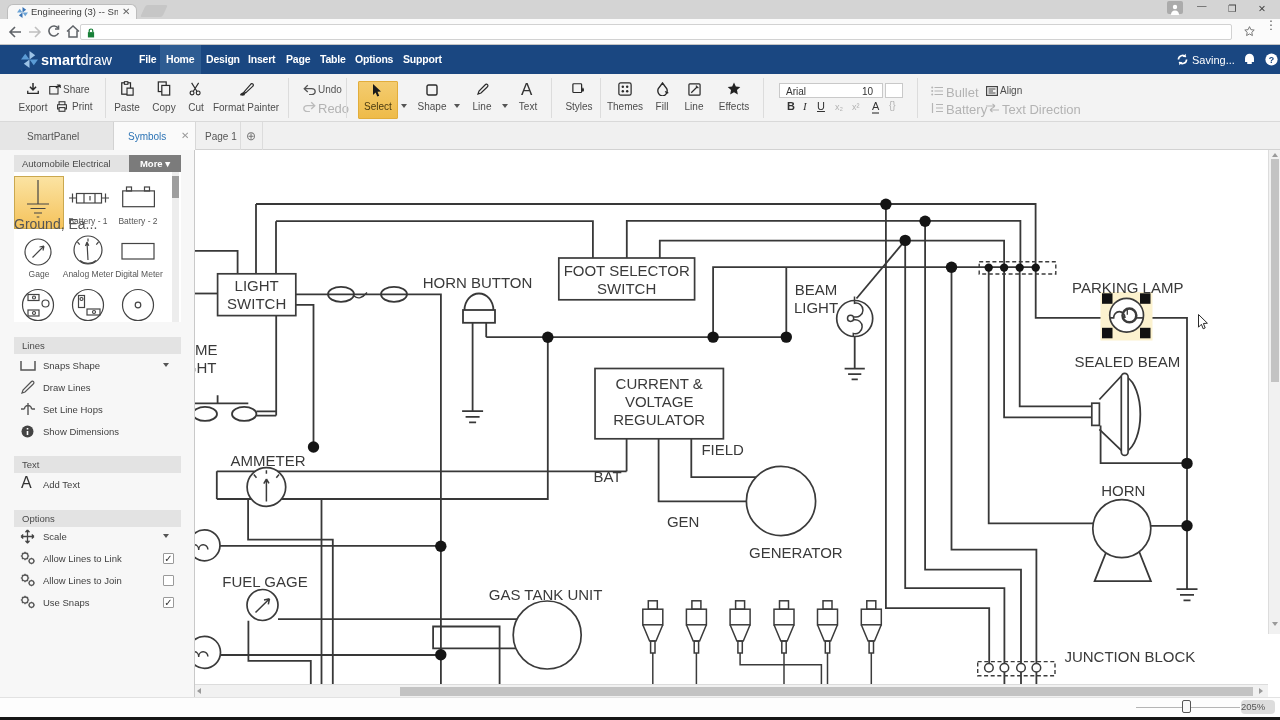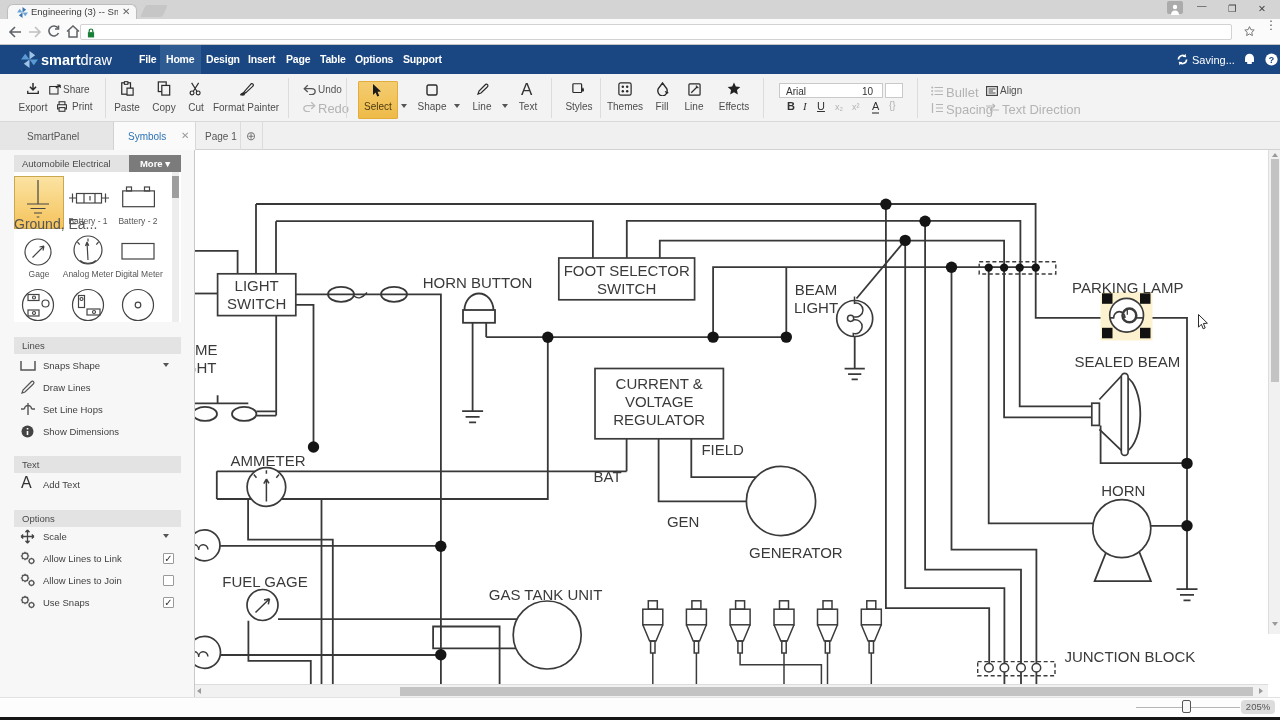--- a/index.html
+++ b/index.html
@@ -44,21 +44,21 @@
 .cbox{width:11px;height:11px;background:#fff;border:1px solid #9a9a9a;border-radius:1px;font-size:10px;line-height:10px;color:#333;text-align:center}
 
 #canvas{left:195px;top:150px;width:1085px;height:534px;background:#fff;overflow:hidden}
 
 #hscroll{left:195px;top:684px;width:1073px;height:13px;background:#f1f1f1;border-top:1px solid #dcdcdc}
 #hthumb{left:205px;top:2px;width:853px;height:9px;background:#c3c3c3}
 #vscroll{left:1268px;top:150px;width:12px;height:484px;background:#f1f1f1;border-left:1px solid #dcdcdc}
 #vthumb{left:2px;top:9px;width:8px;height:223px;background:#c3c3c3}
 #botbar{left:0;top:697px;width:1280px;height:20px;background:#fdfdfd;border-top:1px solid #e2e2e2}
 #botedge{left:0;top:717px;width:1280px;height:3px;background:#161616}
-#zoompill{left:1241px;top:2px;width:34px;height:14px;background:#dcdcdc;border-radius:4px;font-size:9.5px;color:#555;text-align:center;line-height:14px}
+#zoompill{left:1241px;top:2px;width:34px;height:14px;background:#dcdcdc;border-radius:4px;font-size:9.5px;color:#555;line-height:14px}
 </style>
 </head>
 <body>
 <div id="root">
 
 <div class="a" id="tabbar"></div>
 <div class="a" id="tab"></div>
 <div class="a" id="newtab"></div>
 <svg class="a" width="11" height="11" style="left:17px;top:7px" viewBox="0 0 12 12">
  <path d="M6 0 L10 3 L6 6 Z" fill="#3873b5"></path>
@@ -260,21 +260,21 @@
   <svg class="a" width="12" height="10" style="left:931px;top:86px" viewBox="0 0 12 10">
         <circle cx="1.2" cy="1.5" r="1" fill="#b5b5b5"></circle>
         <circle cx="1.2" cy="5" r="1" fill="#b5b5b5"></circle>
         <circle cx="1.2" cy="8.5" r="1" fill="#b5b5b5"></circle>
         <path d="M3.5 1.5 H12 M3.5 5 H12 M3.5 8.5 H12" stroke="#b5b5b5" stroke-width="1.2"></path>
       </svg>
   <div class="a rlabg" style="left:946px;top:85px">Bullet</div>
   <svg class="a" width="12" height="10" style="left:931px;top:103px" viewBox="0 0 12 10">
         <path d="M1.5 0 V10 M5 1.5 H12 M5 5 H12 M5 8.5 H12" stroke="#b5b5b5" stroke-width="1.2"></path>
       </svg>
-  <div class="a rlabg" style="left:946px;top:102px">Spacing</div>
+  <div class="a rlabg" style="left:946px;top:102px">Battery</div>
   <svg class="a" width="12" height="10" style="left:986px;top:86px" viewBox="0 0 12 10">
         <rect x="0.6" y="0.6" width="10.8" height="8.8" fill="none" stroke="#444" stroke-width="1.2"></rect>
         <path d="M2.5 3 H9.5 M2.5 5 H7 M2.5 7 H9.5" stroke="#444" stroke-width="1"></path>
       </svg>
   <div class="a rlab" style="left:1000px;top:85px">Align</div>
   <svg class="a" width="13" height="10" style="left:986px;top:103px" viewBox="0 0 13 10">
         <path d="M0 3 H9 M9 3 L6.5 0.8 M9 3 L6.5 5.2 M13 7 H4 M4 7 L6.5 4.8 M4 7 L6.5 9.2" stroke="#b5b5b5" stroke-width="1.1" fill="none"></path>
       </svg>
   <div class="a rlabg" style="left:1002px;top:102px">Text Direction</div>
 </div>

